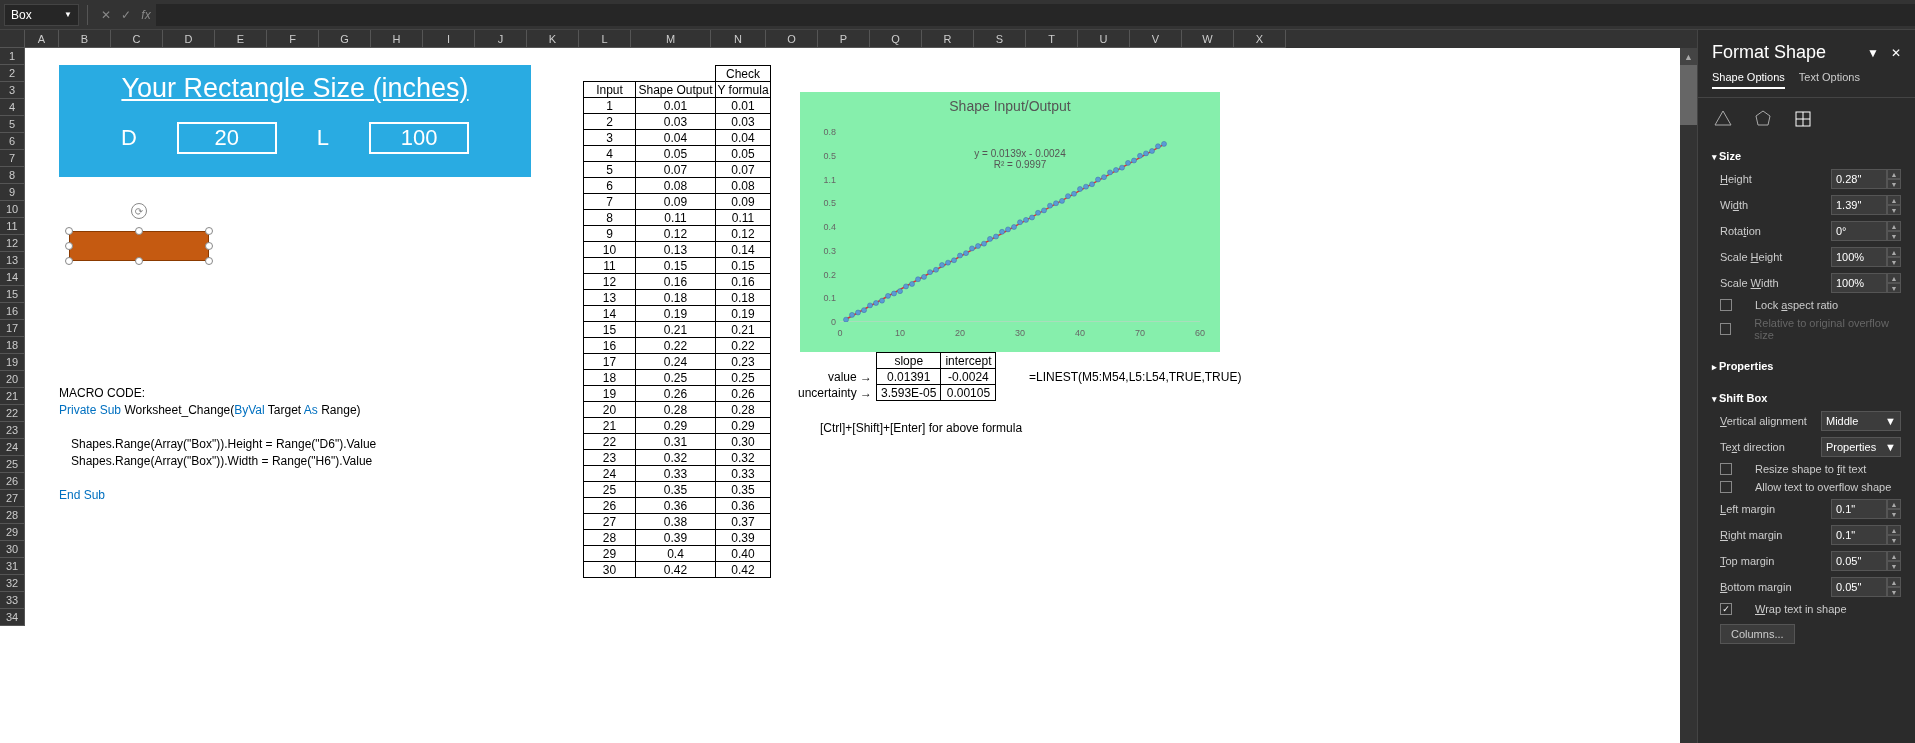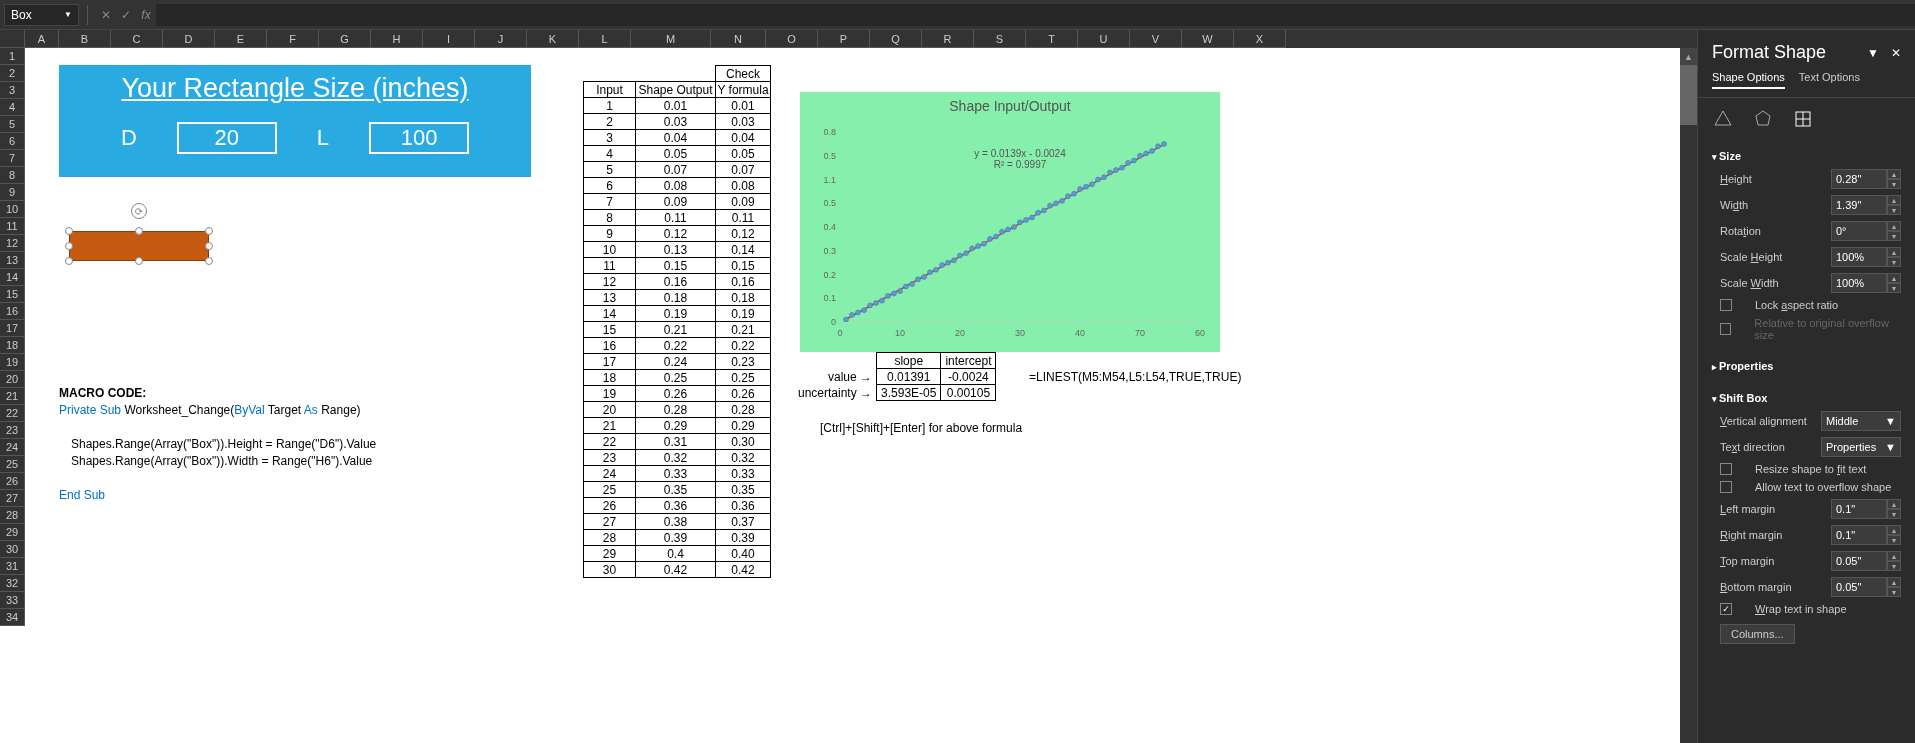--- a/index.html
+++ b/index.html
@@ -40,21 +40,21 @@
 .shape-sel { position: absolute; left: 44px; top: 183px; width: 140px; height: 30px; }
 .shape-box { width: 100%; height: 100%; background: #c55a11; border: 1px solid #8b3a00; }
 .handle { position: absolute; width: 8px; height: 8px; background: #fff; border: 1px solid #888; border-radius: 50%; }
 .h-tl{top:-4px;left:-4px}.h-tr{top:-4px;right:-4px}.h-bl{bottom:-4px;left:-4px}.h-br{bottom:-4px;right:-4px}
 .h-t{top:-4px;left:calc(50% - 4px)}.h-b{bottom:-4px;left:calc(50% - 4px)}.h-l{top:calc(50% - 4px);left:-4px}.h-r{top:calc(50% - 4px);right:-4px}
 .rot-handle { position: absolute; top: -28px; left: calc(50% - 8px); width: 16px; height: 16px; border: 1px solid #888; border-radius: 50%; background: #fff; display:flex;align-items:center;justify-content:center;font-size:10px;color:#888;}
 
 
 .macro { position: absolute; left: 34px; top: 337px; font-size: 12px; color: #000; line-height: 17px; }
 .macro .kw { color: #0070c0; }
-.macro .bold { font-weight: bold; }
+.macro .bold { font-weight: normal; }
 
 
 .dtable { position: absolute; left: 558px; top: 17px; font-size: 12px; color: #000; }
 .dtable table { border-collapse: collapse; }
 .dtable td, .dtable th { border: 1px solid #000; text-align: center; height: 16px; font-weight: normal; }
 .dtable .c-L { width: 52px; } .dtable .c-M { width: 80px; } .dtable .c-N { width: 55px; }
 .dtable .noborder { border: none; }
 
 
 .stats { position: absolute; left: 769px; top: 304px; font-size: 12px; color: #000; }

